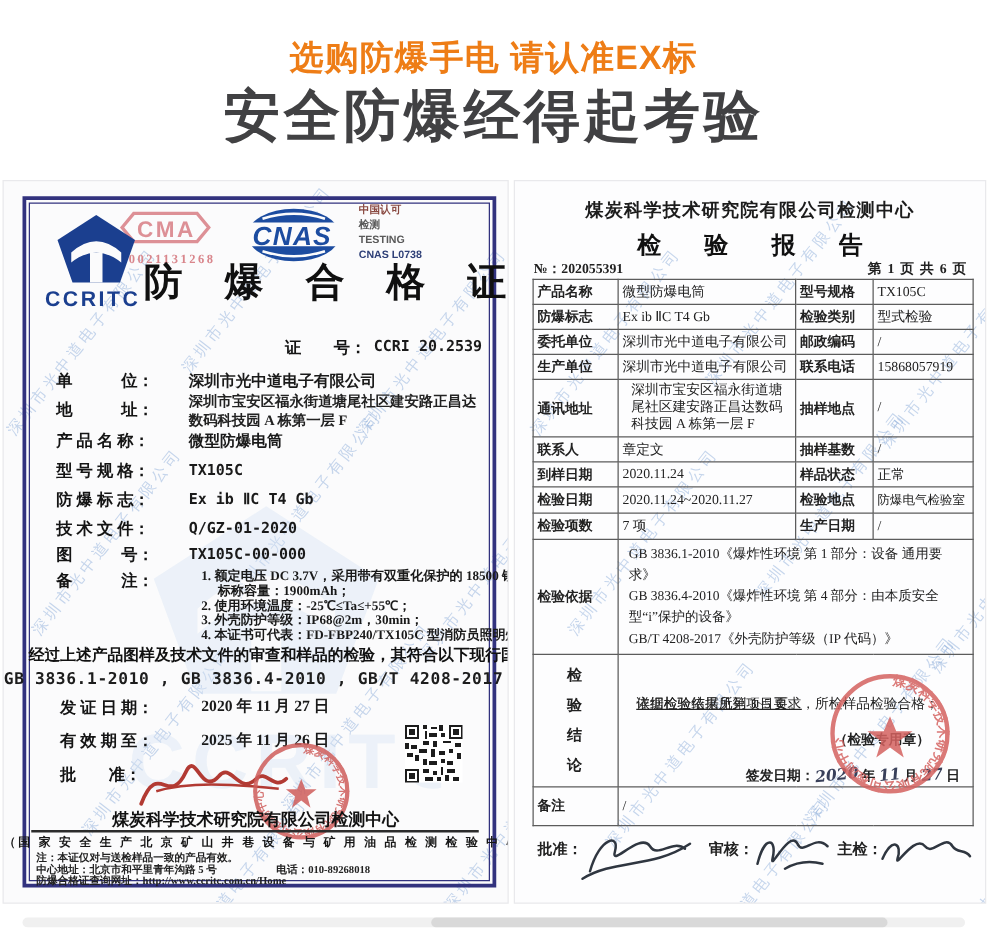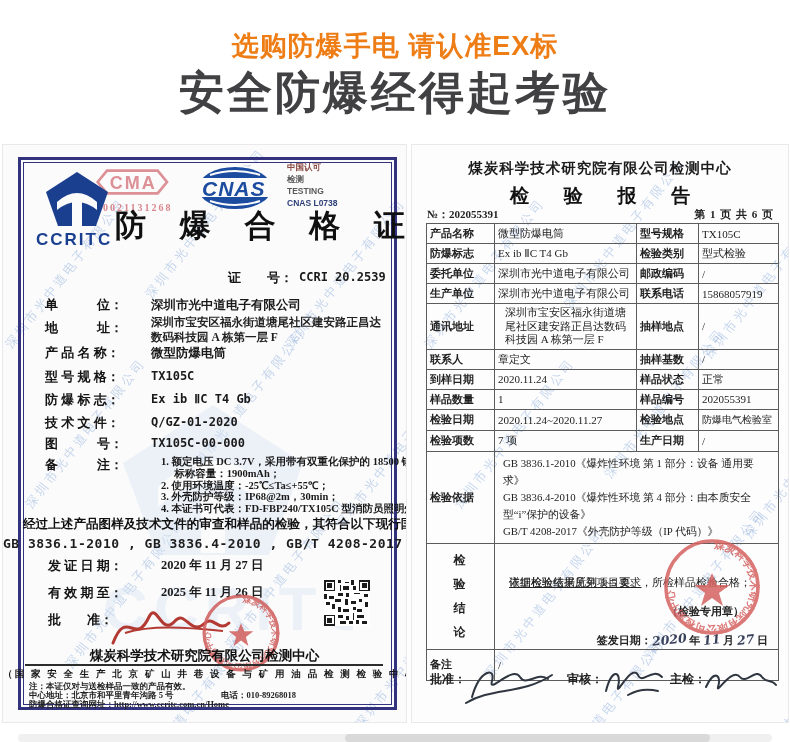--- a/index.html
+++ b/index.html
@@ -316,26 +316,20 @@
       <td>章定文</td>
       <td class="l">抽样基数</td>
       <td>/</td>
     </tr>
     <tr style="height:20px">
       <td class="l">到样日期</td>
       <td>2020.11.24</td>
       <td class="l">样品状态</td>
       <td>正常</td>
     </tr>
-    <tr style="height:20px">
-      <td class="l">样品数量</td>
-      <td>1</td>
-      <td class="l">样品编号</td>
-      <td>202055391</td>
-    </tr>
     <tr style="height:21px">
       <td class="l">检验日期</td>
       <td>2020.11.24~2020.11.27</td>
       <td class="l">检验地点</td>
       <td style="font-size:10px">防爆电气检验室</td>
     </tr>
     <tr style="height:21px">
       <td class="l">检验项数</td>
       <td>7 项</td>
       <td class="l">生产日期</td>

